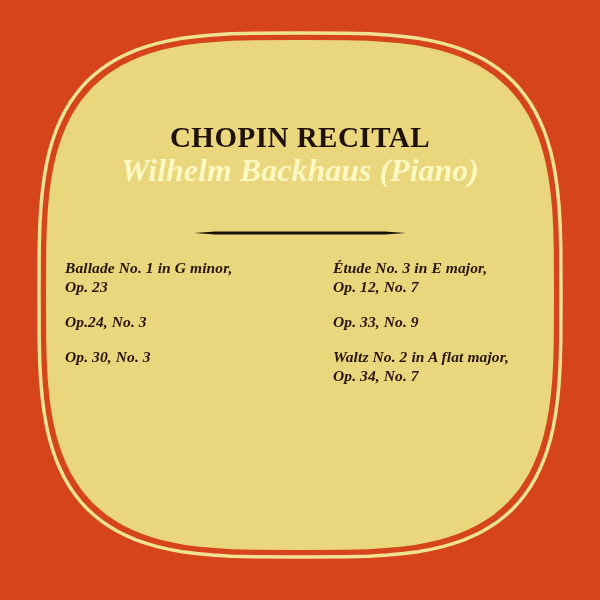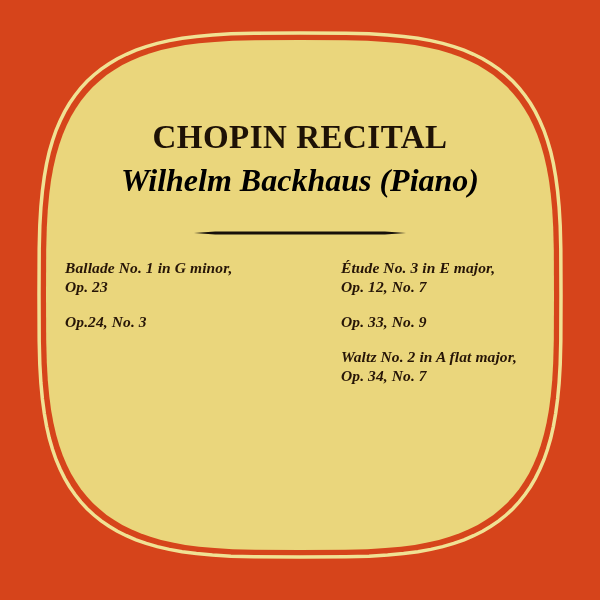--- a/index.html
+++ b/index.html
@@ -15,45 +15,45 @@
     position:relative;
     overflow:hidden;
     font-family:"Liberation Serif", serif;
   }
   .cover{position:absolute;inset:0;width:600px;height:600px;}
   .panel-svg{position:absolute;left:0;top:0;}
   .content{position:absolute;inset:0;color:var(--ink);}
   .title{
     position:absolute;top:120px;left:0;right:0;
     text-align:center;
-    font-size:33px;line-height:34px;
+    font-size:29px;line-height:34px;
     font-weight:bold;
     letter-spacing:0.5px;
     color:#1E1206;
   }
   .artist{
-    position:absolute;top:160px;left:0;right:0;
+    position:absolute;top:150px;left:0;right:0;
     text-align:center;
     font-size:32px;line-height:40px;
     font-style:italic;
     font-weight:bold;
-    color:#000000;
+    color:#fef9c3;
   }
   .divider{
     position:absolute;top:230px;left:50%;
     transform:translateX(-50%);
     width:212px;height:6px;
     background:#17100a;
     clip-path:polygon(0 50%, 10% 24%, 90% 24%, 100% 50%, 90% 76%, 10% 76%);
   }
   .tracks{
     position:absolute;top:258px;left:65px;width:492px;
     display:grid;
     grid-template-columns:268px 1fr;
-    column-gap:8px;
+    column-gap:0;
   }
   .track{
     margin-bottom:16px;
     font-size:15.5px;line-height:19px;
     font-weight:bold;font-style:italic;
     letter-spacing:0.1px;
     white-space:nowrap;
   }
 </style>
 </head>
@@ -77,20 +77,21 @@
     <div class="tracks">
       <div class="col">
         <div class="track">
           <div>Ballade No. 1 in G minor,</div>
           <div>Op. 23</div>
         </div>
         <div class="track">
           <div>Op.24, No. 3</div>
         </div>
         <div class="track">
+          <div>Op. 30, No. 3</div>
         </div>
       </div>
       <div class="col">
         <div class="track">
           <div>Étude No. 3 in E major,</div>
           <div>Op. 12, No. 7</div>
         </div>
         <div class="track">
           <div>Op. 33, No. 9</div>
         </div>

